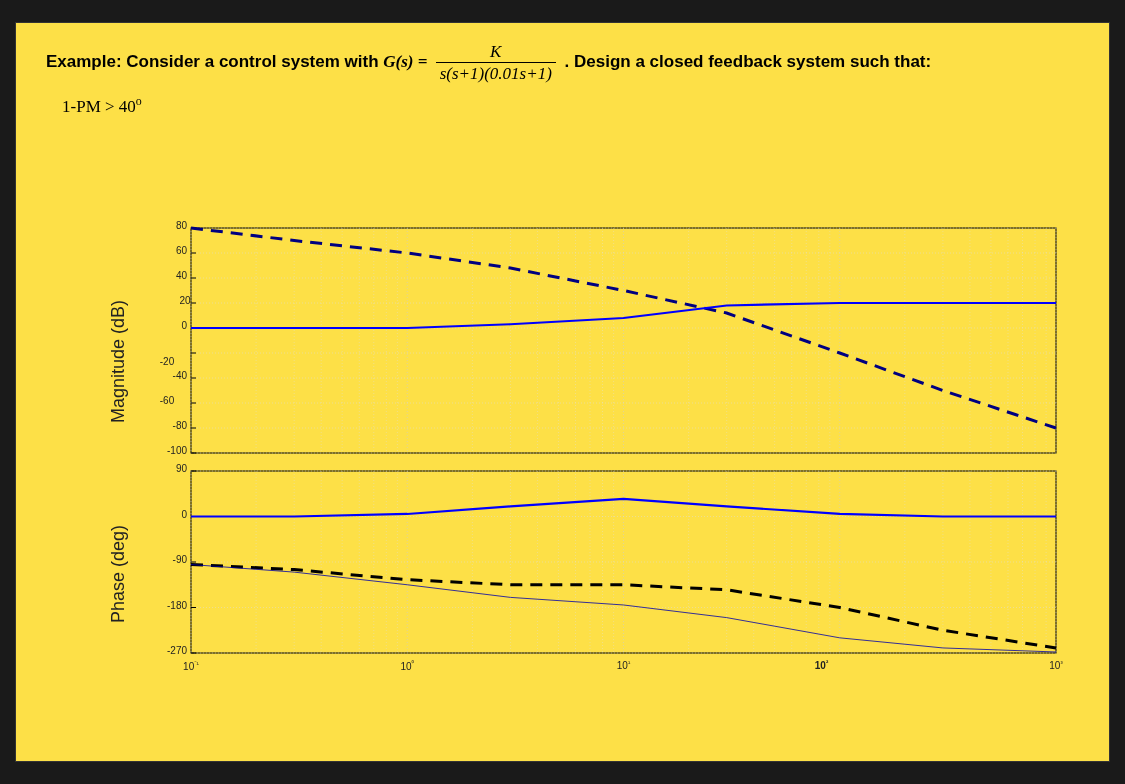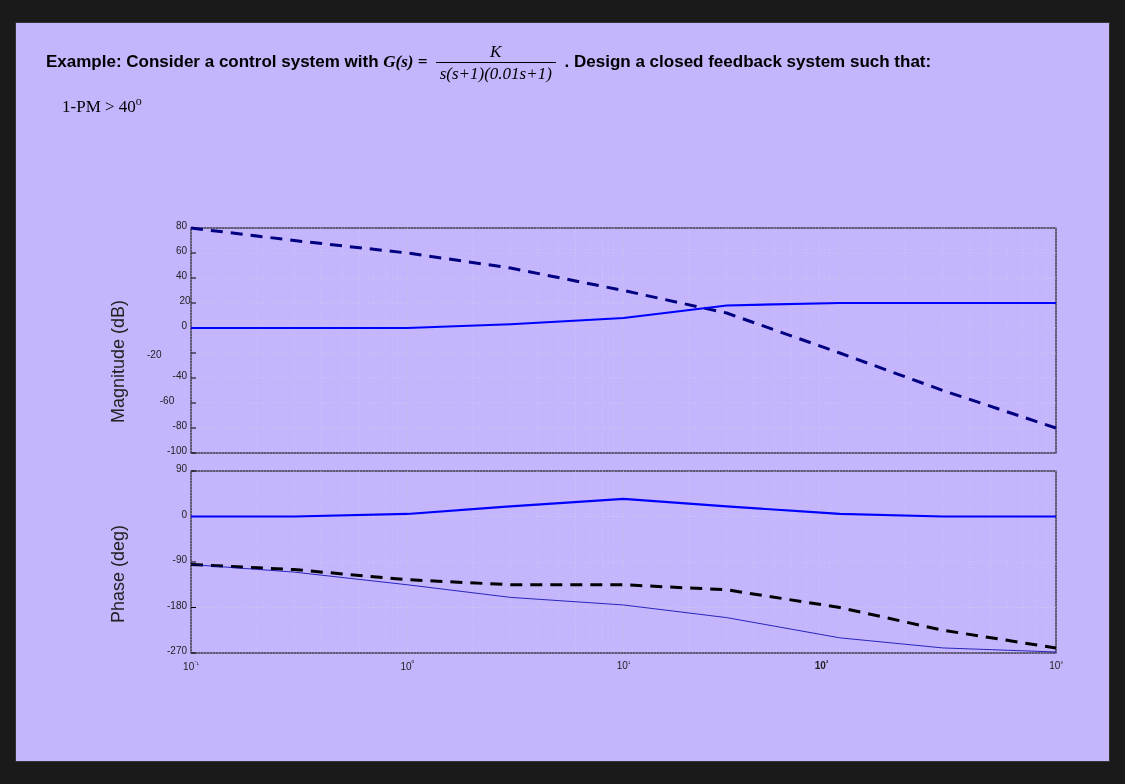--- a/index.html
+++ b/index.html
@@ -8,21 +8,21 @@
     padding: 0;
     background: #1a1a1a;
     font-family: Arial, Helvetica, sans-serif;
     width: 1125px;
     height: 784px;
     display: flex;
     align-items: center;
     justify-content: center;
   }
   .page {
-    background: #c4b5fd;
+    background: #fde047;
     width: 1095px;
     height: 740px;
     border: 1px solid #333;
     position: relative;
     padding: 20px 30px 37px 30px;
   }
   .problem {
     font-size: 17px;
     color: #000;
     line-height: 1.6;
@@ -213,21 +213,21 @@
         <path d="M75,341.52777777777777 L178.177471333127,346.58333333333337 L291.25,356.69444444444446 L394.427471333127,361.75 L507.5,361.75 L610.6774713331271,366.80555555555554 L723.75,384.5 L826.9274713331271,407.25 L940,424.94444444444446 " fill="none" stroke="#000000" stroke-width="3" stroke-dasharray="12,8"></path>
         <path d="M75,293.5 L178.177471333127,293.5 L291.25,290.97222222222223 L394.427471333127,283.3888888888889 L507.5,275.80555555555554 L610.6774713331271,283.3888888888889 L723.75,290.97222222222223 L826.9274713331271,293.5 L940,293.5 " fill="none" stroke="#0000ff" stroke-width="2.2"></path>
         <path d="M75,341.52777777777777 L178.177471333127,349.1111111111111 L291.25,361.75 L394.427471333127,374.3888888888889 L507.5,381.97222222222223 L610.6774713331271,394.6111111111111 L723.75,414.8333333333333 L826.9274713331271,424.94444444444446 L940,428.9888888888889 " fill="none" stroke="#0000aa" stroke-width="0.8"></path>
       </svg>
 
     <div id="ticks-container">
         <div class="tick" style="left: 31px; top: 222px; text-align: right; width: 40px;">-100</div>
         <div class="tick" style="left: 31px; top: 197px; text-align: right; width: 40px;">-80</div>
         <div class="tick" style="left: 31px; top: 172px; text-align: center; width: 40px;">-60</div>
         <div class="tick" style="left: 31px; top: 147px; text-align: right; width: 40px;">-40</div>
-        <div class="tick" style="left: 31px; top: 126px; text-align: left; width: 40px;">-20</div>
+        <div class="tick" style="left: 31px; top: 133px; text-align: center; width: 40px;">-20</div>
         <div class="tick" style="left: 31px; top: 97px; text-align: right; width: 40px;">0</div>
         <div class="tick" style="left: 49px; top: 72px; text-align: center; width: 40px;">20</div>
         <div class="tick" style="left: 31px; top: 47px; text-align: right; width: 40px;">40</div>
         <div class="tick" style="left: 31px; top: 22px; text-align: right; width: 40px;">60</div>
         <div class="tick" style="left: 31px; top: -3px; text-align: right; width: 40px;">80</div>
         <div class="tick" style="left: 31px; top: 422px; text-align: right; width: 40px;">-270</div>
         <div class="tick" style="left: 31px; top: 376.5px; text-align: right; width: 40px;">-180</div>
         <div class="tick" style="left: 31px; top: 331px; text-align: right; width: 40px;">-90</div>
         <div class="tick" style="left: 31px; top: 285.5px; text-align: right; width: 40px;">0</div>
         <div class="tick" style="left: 31px; top: 240px; text-align: right; width: 40px;">90</div>

